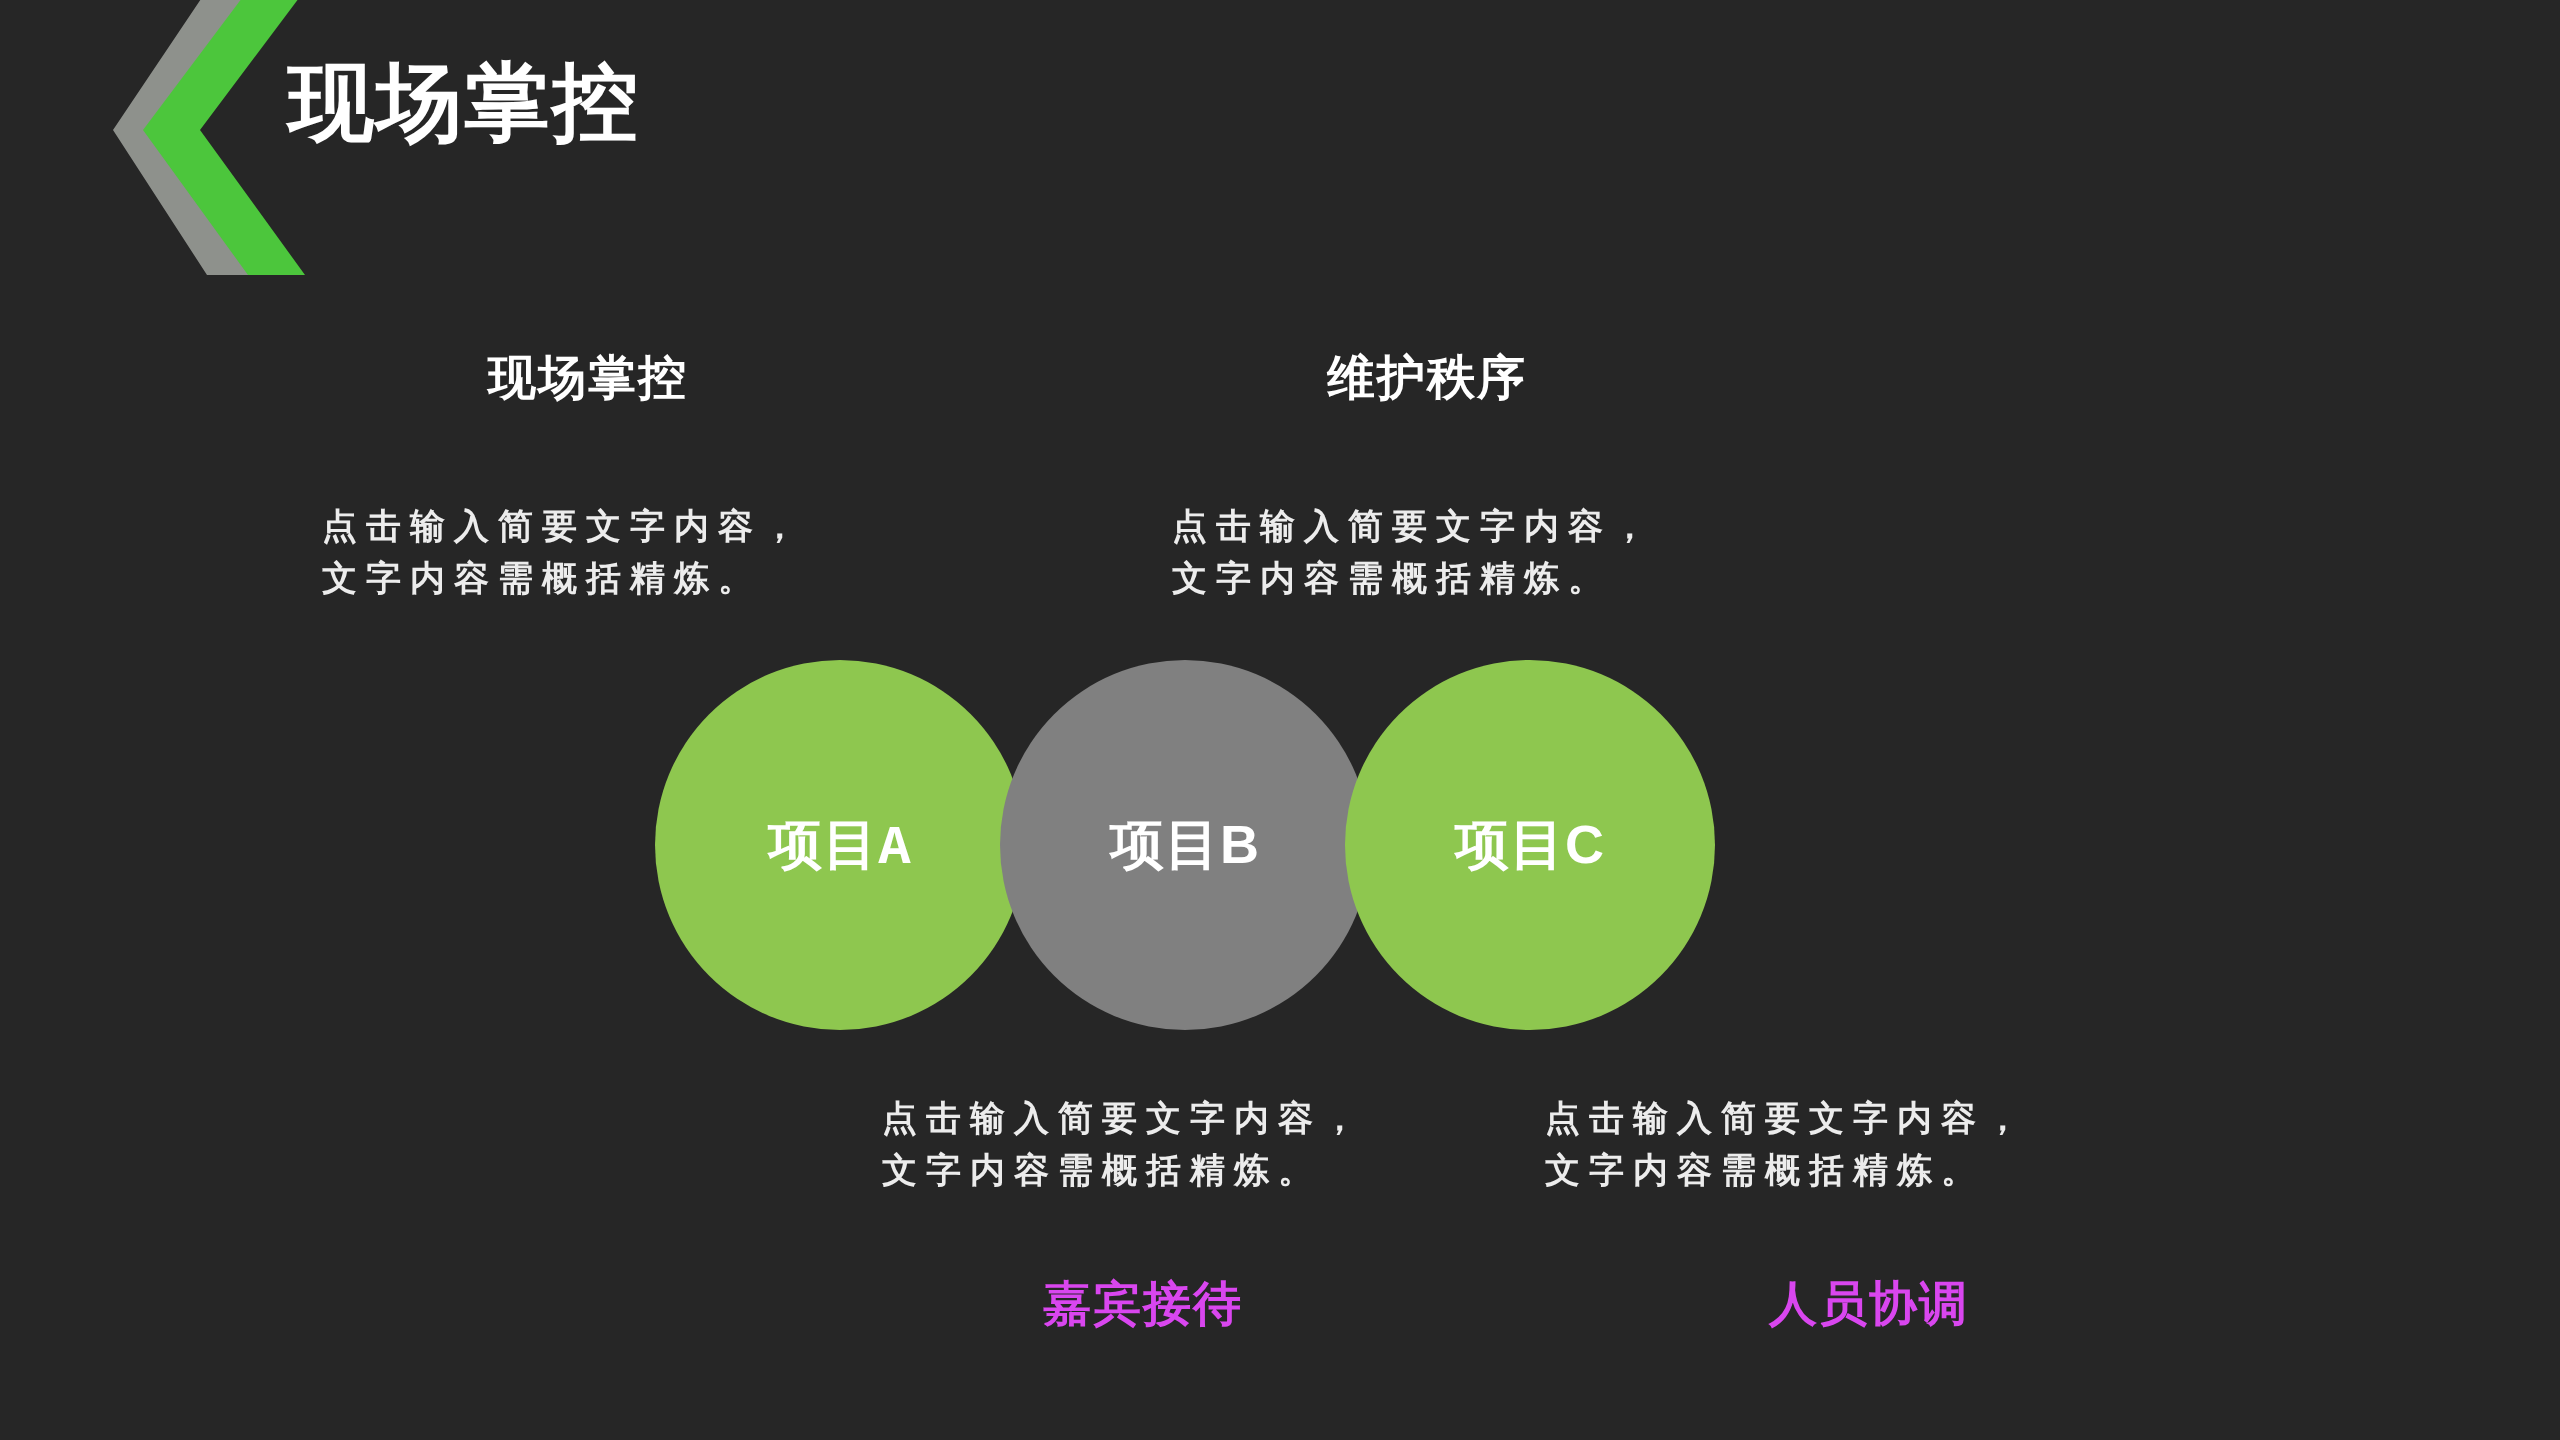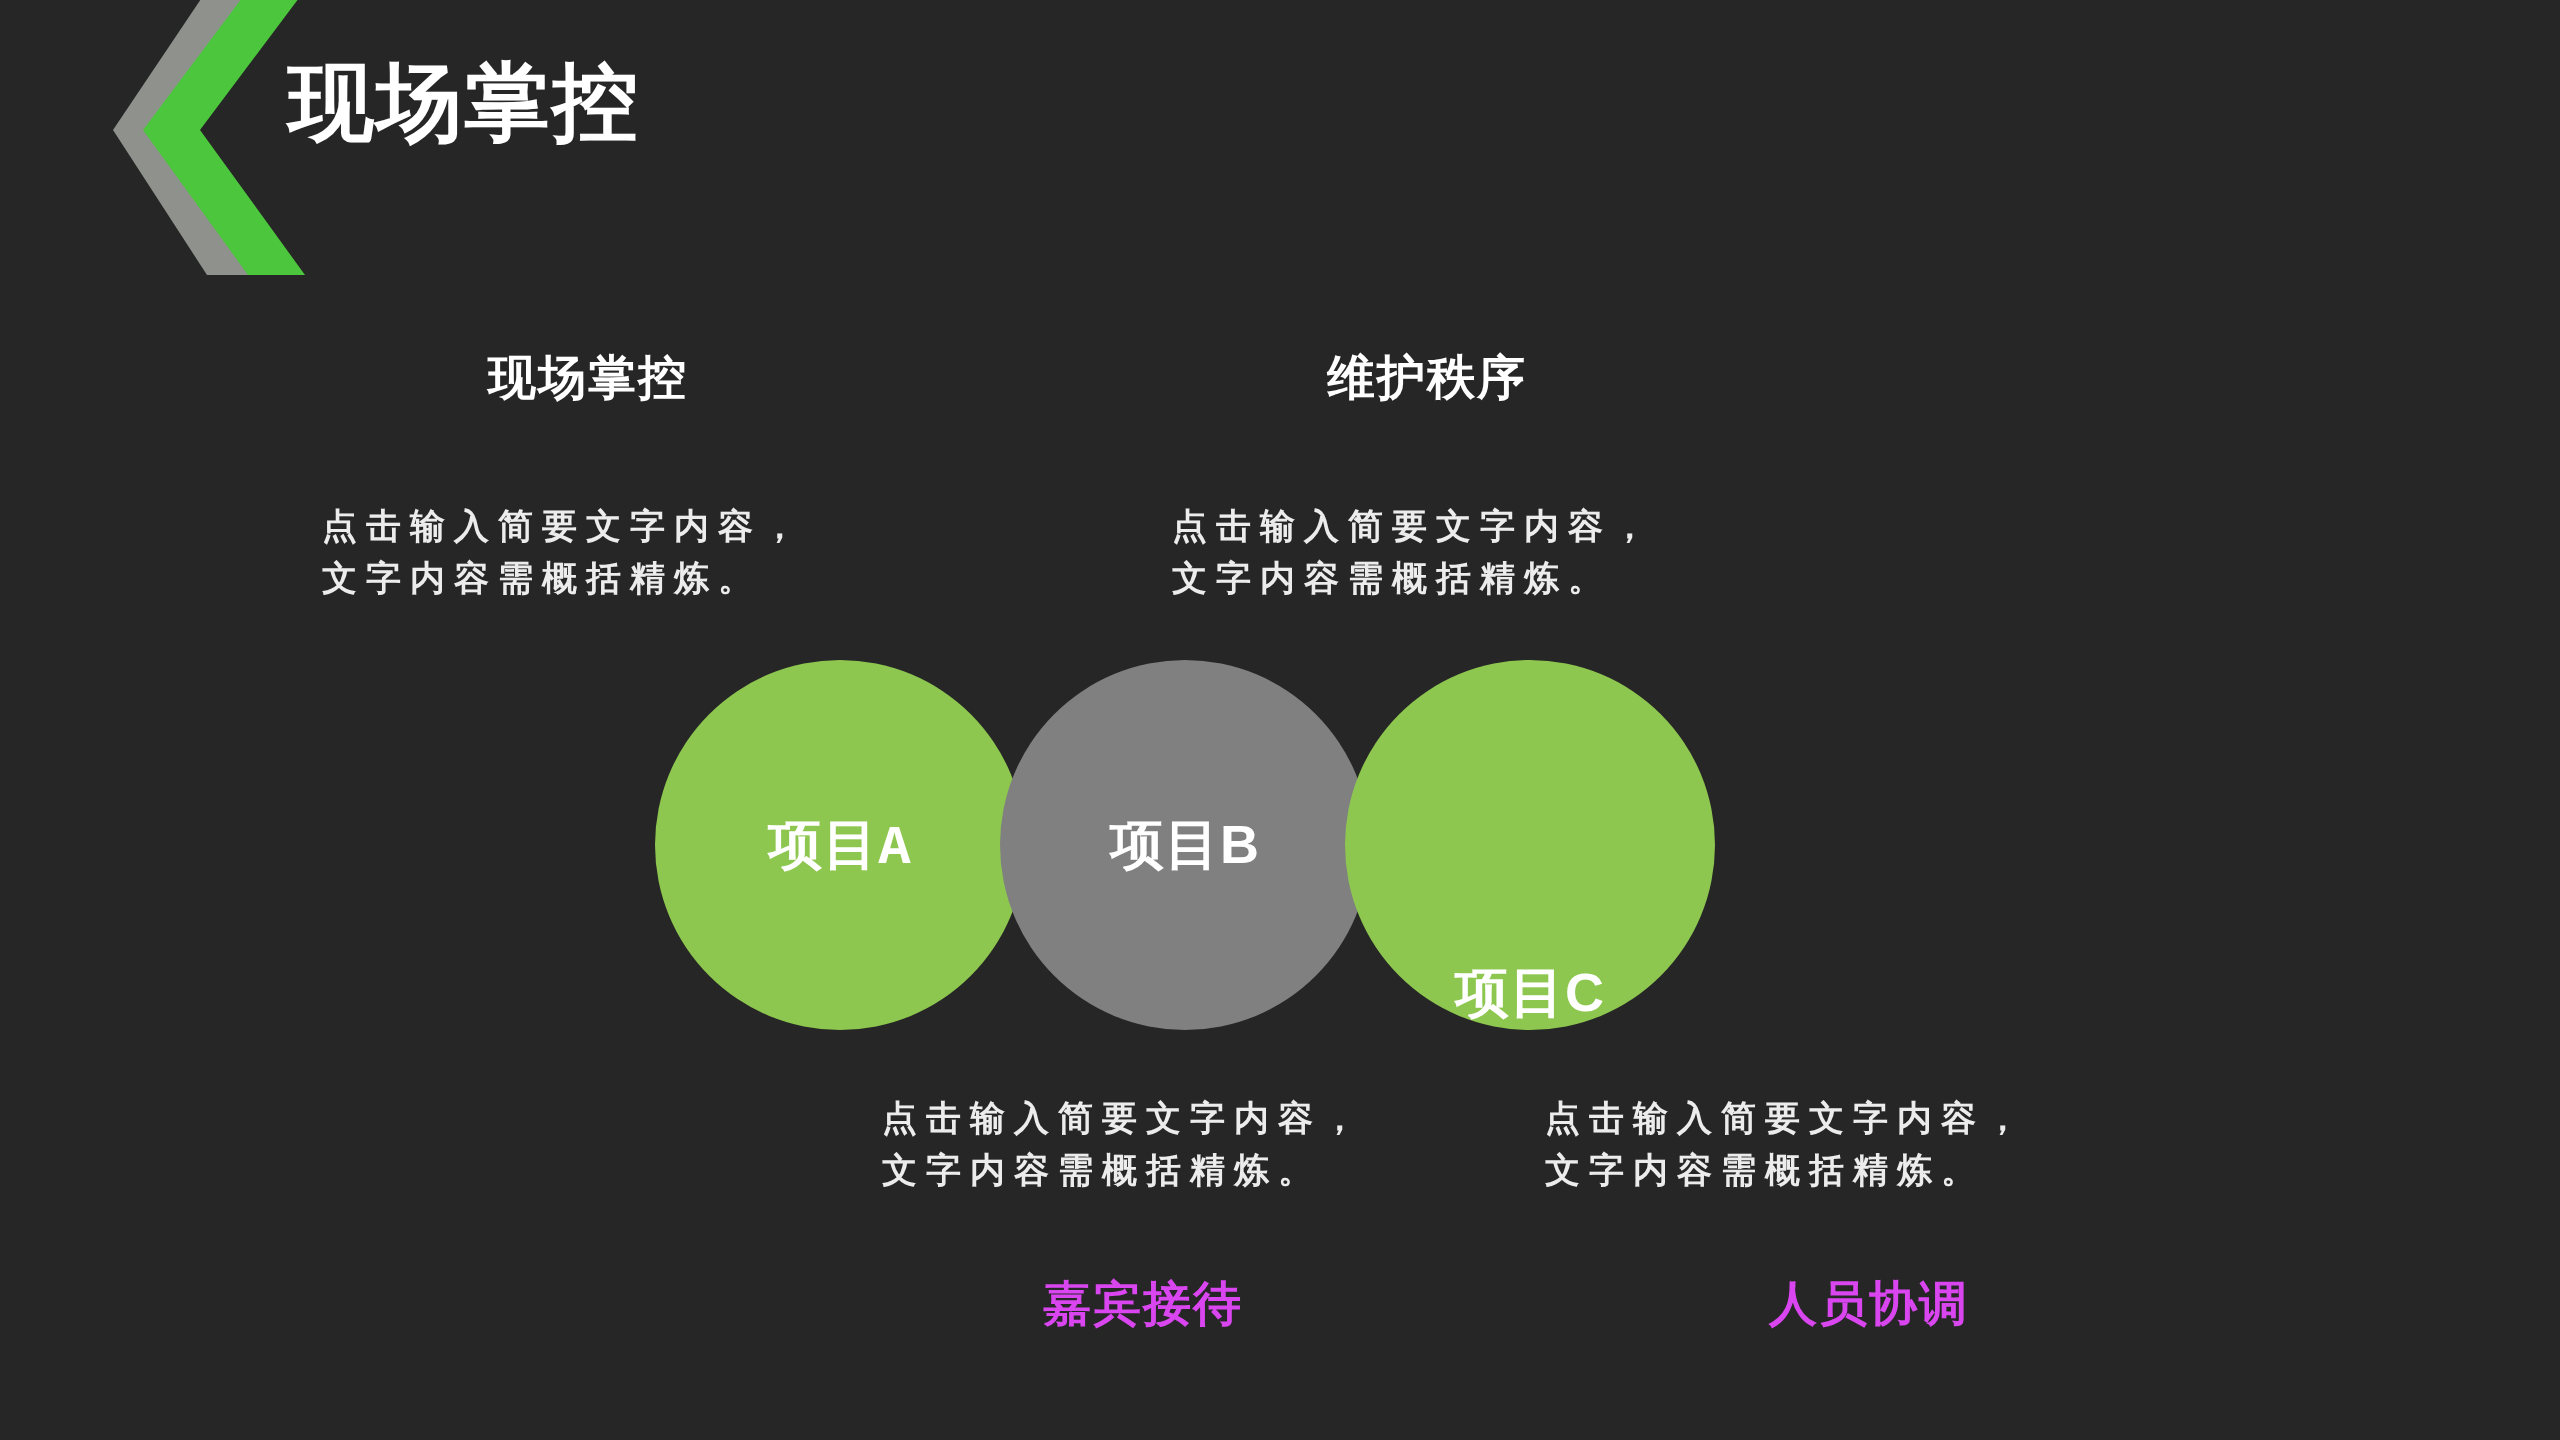--- a/index.html
+++ b/index.html
@@ -88,21 +88,21 @@
   }
   .circle-label {
     font-size: 54px;
     font-weight: bold;
     color: #ffffff;
     letter-spacing: 1px;
     white-space: nowrap;
   }
   #circle-0 { left: 0px; font-family: Liberation Mono, monospace;   }
   #circle-1 { left: 345px; }
-  #circle-2 { left: 690px; align-items: flex-end; }
+  #circle-2 { left: 690px; }
   #circle-3 { left: 1035px;}
 
   
   .bottom-label {
     position: absolute;
     font-size: 48px;
     font-weight: bold;
     color: #d946ef;
     letter-spacing: 2px;
     white-space: nowrap;

